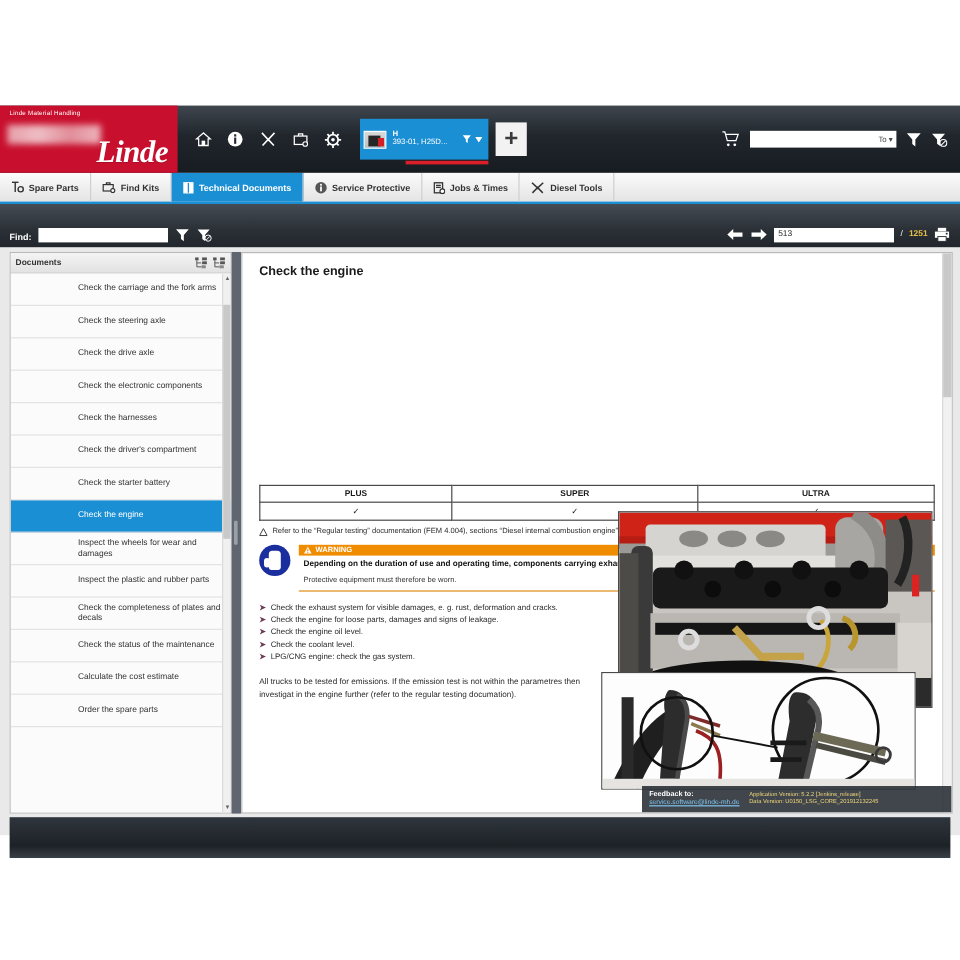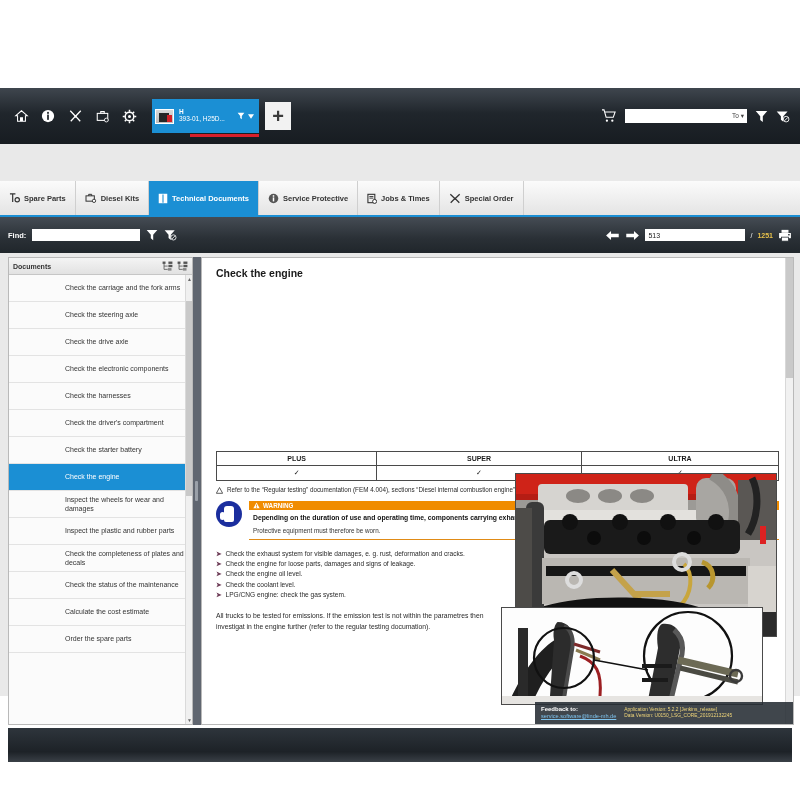--- a/index.html
+++ b/index.html
@@ -130,44 +130,43 @@
     width: 122px; height: 14px;
     background: #fff;
     display: flex; align-items: center;
     padding: 0 3px;
     font-size: 6px; color:#333;
   }
   .search-wrap .to { margin-left:auto; font-size:6.5px; color:#444; }
 
   
   .modbar {
-    height: 36px;
+    height: 26px;
     background: linear-gradient(#fbfbfb,#e4e4e4);
     border-bottom: 2px solid #1b8fd4;
     display: flex;
     align-items: stretch;
     font-size: 7.5px;
-    margin-top: 37px;
   }
   .modtab {
     display:flex; align-items:center; gap:4px;
     padding: 0 9px;
     color:#333; font-weight:bold;
     border-right: 1px solid #cfcfcf;
     cursor:pointer;
     white-space: nowrap;
   }
   .modtab.active { background:#1b8fd4; color:#fff;text-align:center; }
 
   
   .findbar {
     height: 36px;
     background: linear-gradient(#454c54,#2a3036 60%,#20262b);
-    display:flex; align-items:center;
-    padding: 16px 8px;
+    display:flex; align-items:flex-end;
+    padding: 4px 8px;
     gap: 6px;
   }
   .findbar .lbl { color:#fff; font-size:7.5px; font-weight:bold; }
   .find-input {
     width: 108px; height: 12px; background:#fff;
     font-size:6px; color:#555; padding:0 3px; display:flex; align-items:center;
   }
   .fb-right { margin-left:auto; display:flex; align-items:center; gap:5px; color:#fff; }
   .page-input {
     width: 100px; height: 12px; background:#fff; color:#1a1a1a;
@@ -295,20 +294,25 @@
 
   .botbar { height: 34px; background: linear-gradient(#2e353c,#1d2227 70%,#3a4047); margin: 3px 8px 0 8px; }
 </style>
 </head>
 <body>
 
 <div id="app">
 
   <div class="topbar">
 
+    <div class="brand">
+      <div class="brand-sub">Linde Material Handling</div>
+      <div class="brand-blur"></div>
+      <div class="brand-word">Linde</div>
+    </div>
 
     <div class="tb-icons">
       <div class="tb-ico">
         <svg width="15" height="14" viewBox="0 0 16 16">
             <path d="M8 2 1.5 7.6h2V14h9V7.6h2z" fill="none" stroke="#fff" stroke-width="1.2"></path>
             <rect x="6.3" y="9.4" width="3.4" height="4.4" fill="#fff"></rect>
           </svg>
       </div>
       <div class="tb-ico">
         <svg width="14" height="14" viewBox="0 0 16 16">
@@ -389,21 +393,21 @@
           <circle cx="9" cy="7.4" r="2.4" fill="none" stroke="#333" stroke-width="1.3"></circle>
         </svg>
       <span>Spare Parts</span>
     </div>
     <div class="modtab">
       <svg width="12" height="10" viewBox="0 0 14 12">
           <rect x="1" y="3.4" width="10" height="6.4" fill="none" stroke="#333" stroke-width="1.2"></rect>
           <path d="M4.2 3.4V1.6h3.6v1.8" fill="none" stroke="#333" stroke-width="1.2"></path>
           <circle cx="10.6" cy="9.4" r="2" fill="#fff" stroke="#333" stroke-width="1.1"></circle>
         </svg>
-      <span>Diesel Kits</span>
+      <span>Find Kits</span>
     </div>
     <div class="modtab active">
       <svg width="10" height="11" viewBox="0 0 11 12">
           <rect x="0.8" y="0.8" width="9.4" height="10.4" fill="#fff"></rect>
           <path d="M5.5 1.6v9" stroke="#1b8fd4" stroke-width="1.2"></path>
         </svg>
       <span>Technical Documents</span>
     </div>
     <div class="modtab">
       <svg width="11" height="11" viewBox="0 0 12 12">
@@ -419,21 +423,21 @@
           <path d="M2.6 3.8h4.4M2.6 5.6h4.4" stroke="#333" stroke-width="1"></path>
           <circle cx="8.4" cy="9.2" r="2.2" fill="#fff" stroke="#333" stroke-width="1.1"></circle>
         </svg>
       <span>Jobs &amp; Times</span>
     </div>
     <div class="modtab">
       <svg width="12" height="11" viewBox="0 0 13 12">
           <path d="M1.4 1.4 7.4 7M11.6 1.4 5.6 7" stroke="#333" stroke-width="1.4" fill="none"></path>
           <path d="M1.8 10.6 6.5 5.8l4.7 4.8" stroke="#333" stroke-width="1.4" fill="none"></path>
         </svg>
-      <span>Special Order</span>
+      <span>Diesel Tools</span>
     </div>
   </div>
 
   <div class="findbar">
     <span class="lbl">Find:</span>
     <div class="find-input" placeholder="">
       <span></span>
     </div>
     <svg width="12" height="12" viewBox="0 0 14 14">
         <path d="M.8 1.2h12.4L8.4 6.8V13L5.6 10.8V6.8z" fill="#fff"></path>

